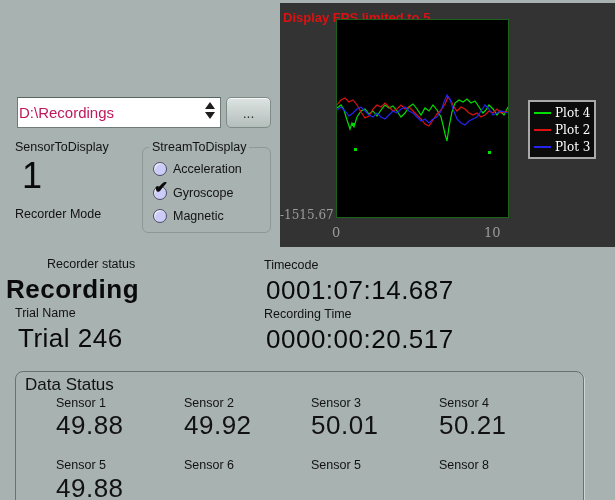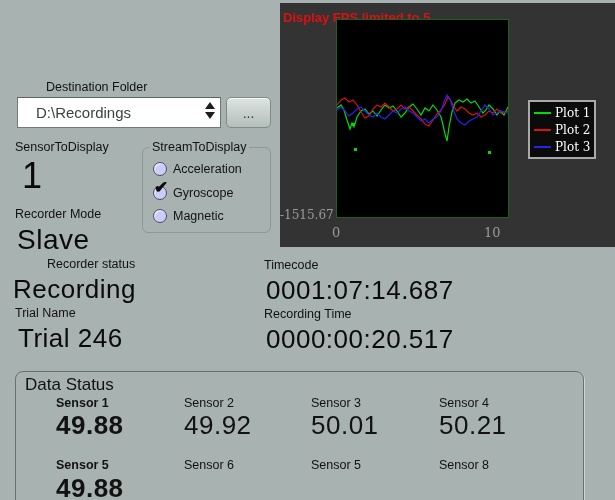--- a/index.html
+++ b/index.html
@@ -14,39 +14,39 @@
   .lbl{position:absolute;font-size:12.5px;color:#121212;white-space:nowrap;}
   .bigval{position:absolute;font-size:26px;color:#0a0a0a;white-space:nowrap;letter-spacing:0.5px;}
 
   
   .df-label{left:46px;top:80px;}
   .df-input{
     position:absolute;left:17px;top:97px;width:202px;height:29px;
     background:#ffffff;border:1px solid #6f7b78;border-top-color:#596360;
     display:flex;align-items:center;
   }
-  .df-text{font-size:15px;padding-left:18px;color:#404040;}
+  .df-text{font-size:15px;padding-left:1px;color:#be185d;}
   .spinner{position:absolute;right:5px;top:4px;display:flex;flex-direction:column;gap:3px;cursor:pointer;}
   .spin-up{width:0;height:0;border-left:5px solid transparent;border-right:5px solid transparent;border-bottom:7px solid #1d1d1d;}
   .spin-down{width:0;height:0;border-left:5px solid transparent;border-right:5px solid transparent;border-top:7px solid #1d1d1d;}
   .browse-btn{
     position:absolute;left:226px;top:97px;width:45px;height:31px;
     background:linear-gradient(#dde4e2,#b4bebb);
     border:1px solid #7f8b88;border-radius:5px;
     font-size:14px;color:#333;font-family:"Liberation Sans",sans-serif;
     box-shadow:inset 0 1px 0 rgba(255,255,255,.7);
   }
 
   
   .std-label{left:15px;top:140px;}
   .std-value{left:22px;top:155px;font-size:36px;}
   .rmode-label{left:15px;top:207px;}
   .rmode-value{left:17px;top:224px;font-size:28px;}
   .rstat-label{left:15px;top:257px;margin-left:32px;}
-  .rstat-value{left:13px;top:274px;}
+  .rstat-value{left:6px;top:274px;font-weight:bold;}
   .trial-label{left:15px;top:306px;}
   .trial-value{left:18px;top:323px;}
   .tc-label{left:264px;top:258px;}
   .tc-value{left:266px;top:275px;}
   .rt-label{left:264px;top:307px;}
   .rt-value{left:266px;top:324px;}
 
   
   .stream-group{
     position:absolute;left:142px;top:147px;width:127px;height:84px;
@@ -98,29 +98,28 @@
   
   .ds-group{
     position:absolute;left:15px;top:371px;width:567px;height:170px;
     border:1px solid #68736f;border-radius:8px;
     box-shadow:1px 1px 0 rgba(255,255,255,.45);
   }
   .ds-title{position:absolute;left:9px;top:3px;font-size:17px;}
   .ds-cell-label{position:absolute;font-size:12.5px;}
   .ds-cell-value{position:absolute;font-size:26px;letter-spacing:.5px;}
   
-  .c0{left:40px;font-weight:bold;} .c1{left:168px;} .c2{left:295px;} .c3{left:423px;}
+  .c0{left:40px;} .c1{left:168px;} .c2{left:295px;} .c3{left:423px;}
   .vr0{top:24px;} .vv0{top:38px;} .vr1{top:86px;} .vv1{top:101px;}
 </style>
 </head>
 <body>
 
 <div class="window">
 
-  <div class="lbl df-label">Destination Folder</div>
   <div class="df-input">
     <span class="df-text">D:\Recordings</span>
     <span class="spinner">
       <span class="spin-up"></span>
       <span class="spin-down"></span>
     </span>
   </div>
   <button class="browse-btn">...</button>
 
   <div class="lbl std-label">SensorToDisplay</div>
@@ -139,21 +138,20 @@
       <span class="radio-label">Gyroscope</span>
     </div>
     <div class="radio-row r2">
       <span class="radio-circle"></span>
 
       <span class="radio-label">Magnetic</span>
     </div>
   </div>
 
   <div class="lbl rmode-label">Recorder Mode</div>
-  <div class="bigval rmode-value">Slave</div>
 
   <div class="lbl rstat-label">Recorder status</div>
   <div class="bigval rstat-value">Recording</div>
 
   <div class="lbl trial-label">Trial Name</div>
   <div class="bigval trial-value">Trial 246</div>
 
   <div class="lbl tc-label">Timecode</div>
   <div class="bigval tc-value">0001:07:14.687</div>
 
@@ -171,21 +169,21 @@
           <rect x="17" y="128" width="3" height="3" fill="#00dd00"></rect>
           <rect x="151" y="131" width="3" height="3" fill="#00dd00"></rect>
         </svg>
     </div>
     <div class="y-min">-1515.67</div>
     <div class="x-tick t0">0</div>
     <div class="x-tick t1">10</div>
     <div class="legend">
       <div class="legend-row">
         <span class="legend-swatch" style="background: rgb(0, 221, 0);"></span>
-        <span class="legend-label">Plot 1</span>
+        <span class="legend-label">Plot 4</span>
       </div>
       <div class="legend-row">
         <span class="legend-swatch" style="background: rgb(221, 17, 17);"></span>
         <span class="legend-label">Plot 2</span>
       </div>
       <div class="legend-row">
         <span class="legend-swatch" style="background: rgb(36, 36, 238);"></span>
         <span class="legend-label">Plot 3</span>
       </div>
     </div>

